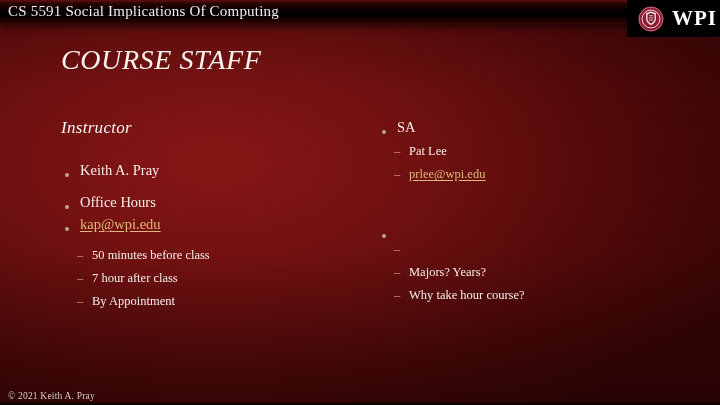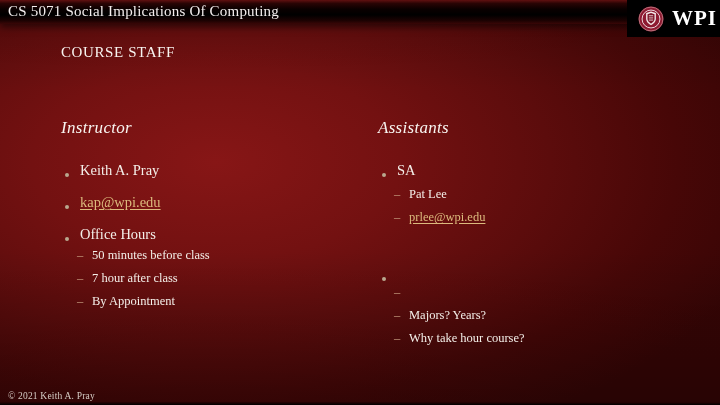--- a/index.html
+++ b/index.html
@@ -33,21 +33,21 @@
     position: absolute; top: 0; right: 0; width: 93px; height: 37px; z-index: 3;
     background: #000; display: flex; align-items: center;
   }
   .logo-block svg { margin-left: 11px; flex: none; }
   .logo-text {
     color: #ffffff; font-size: 21px; font-weight: bold; letter-spacing: 1px;
     margin-left: 8px; line-height: 1;
   }
   .slide-title {
     position: absolute; left: 61px; top: 44px; z-index: 2; margin: 0;
-    color: #f8f4f0; font-size: 15px; font-weight: normal; letter-spacing: 0.6px;
+    color: #f8f4f0; font-size: 28px; font-weight: normal; letter-spacing: 0.6px; font-style: italic;
   }
   .col { position: absolute; top: 118px; z-index: 2; }
   .col-instructor { left: 61px; width: 290px; }
   .col-assistants { left: 378px; width: 310px; }
   .col h2 {
     margin: 0 0 23px 0; color: #f8f4f0; font-size: 17px; font-weight: normal;
     letter-spacing: 0.3px;
     font-style: italic;
   }
   ul.bullets { list-style: none; margin: 0; padding: 0; }
@@ -74,21 +74,21 @@
     background: linear-gradient(180deg, #2a0303, #000000);
   }
 </style>
 </head>
 <body>
 
 <div class="slide">
   <div class="vignette"></div>
 
   <div class="titlebar">
-    <span class="bar-title">CS 5071 Social Implications Of Computing</span>
+    <span class="bar-title">CS 5591 Social Implications Of Computing</span>
   </div>
 
   <div class="logo-block">
     <svg viewBox="0 0 48 48" width="26" height="26">
       <circle cx="24" cy="24" r="23" fill="#8e1a31"></circle>
       <circle cx="24" cy="24" r="22" fill="none" stroke="#e0b9b9" stroke-width="1"></circle>
       <circle cx="24" cy="24" r="16.5" fill="none" stroke="#ffffff" stroke-width="1.5"></circle>
       <path d="M24 10 L33 13 V24 C33 31 24 35.5 24 35.5 C24 35.5 15 31 15 24 V13 Z" fill="#f5eaea"></path>
       <path d="M24 13 L30.5 15 V24 C30.5 29 24 32.5 24 32.5 C24 32.5 17.5 29 17.5 24 V15 Z" fill="#7d1428"></path>
       <path d="M20 18 h8 M20 22 h8 M20 26 h8" stroke="#f5eaea" stroke-width="1.5"></path>
@@ -98,45 +98,44 @@
 
   <h1 class="slide-title">COURSE STAFF</h1>
 
   <div class="col col-instructor">
     <h2>Instructor</h2>
     <ul class="bullets">
       <li class="l1">
         <span class="dot"></span>
         <span>Keith A. Pray</span>
       </li>
+      <li class="l1 mb3">
+        <span class="dot"></span>
+        <span>Office Hours</span>
+      </li>
       <li class="l1">
         <span class="dot"></span>
         <a class="link">kap@wpi.edu</a>
-      </li>
-      <li class="l1 mb3">
-        <span class="dot"></span>
-        <span>Office Hours</span>
       </li>
       <li class="l2">
         <span class="dash">–</span>
         <span>50 minutes before class</span>
       </li>
       <li class="l2">
         <span class="dash">–</span>
         <span>7 hour after class</span>
       </li>
       <li class="l2">
         <span class="dash">–</span>
         <span>By Appointment</span>
       </li>
     </ul>
   </div>
 
   <div class="col col-assistants">
-    <h2>Assistants</h2>
     <ul class="bullets">
       <li class="l1 mb6">
         <span class="dot"></span>
         <span>SA</span>
       </li>
       <li class="l2">
         <span class="dash">–</span>
         <span>Pat Lee</span>
       </li>
       <li class="l2">

